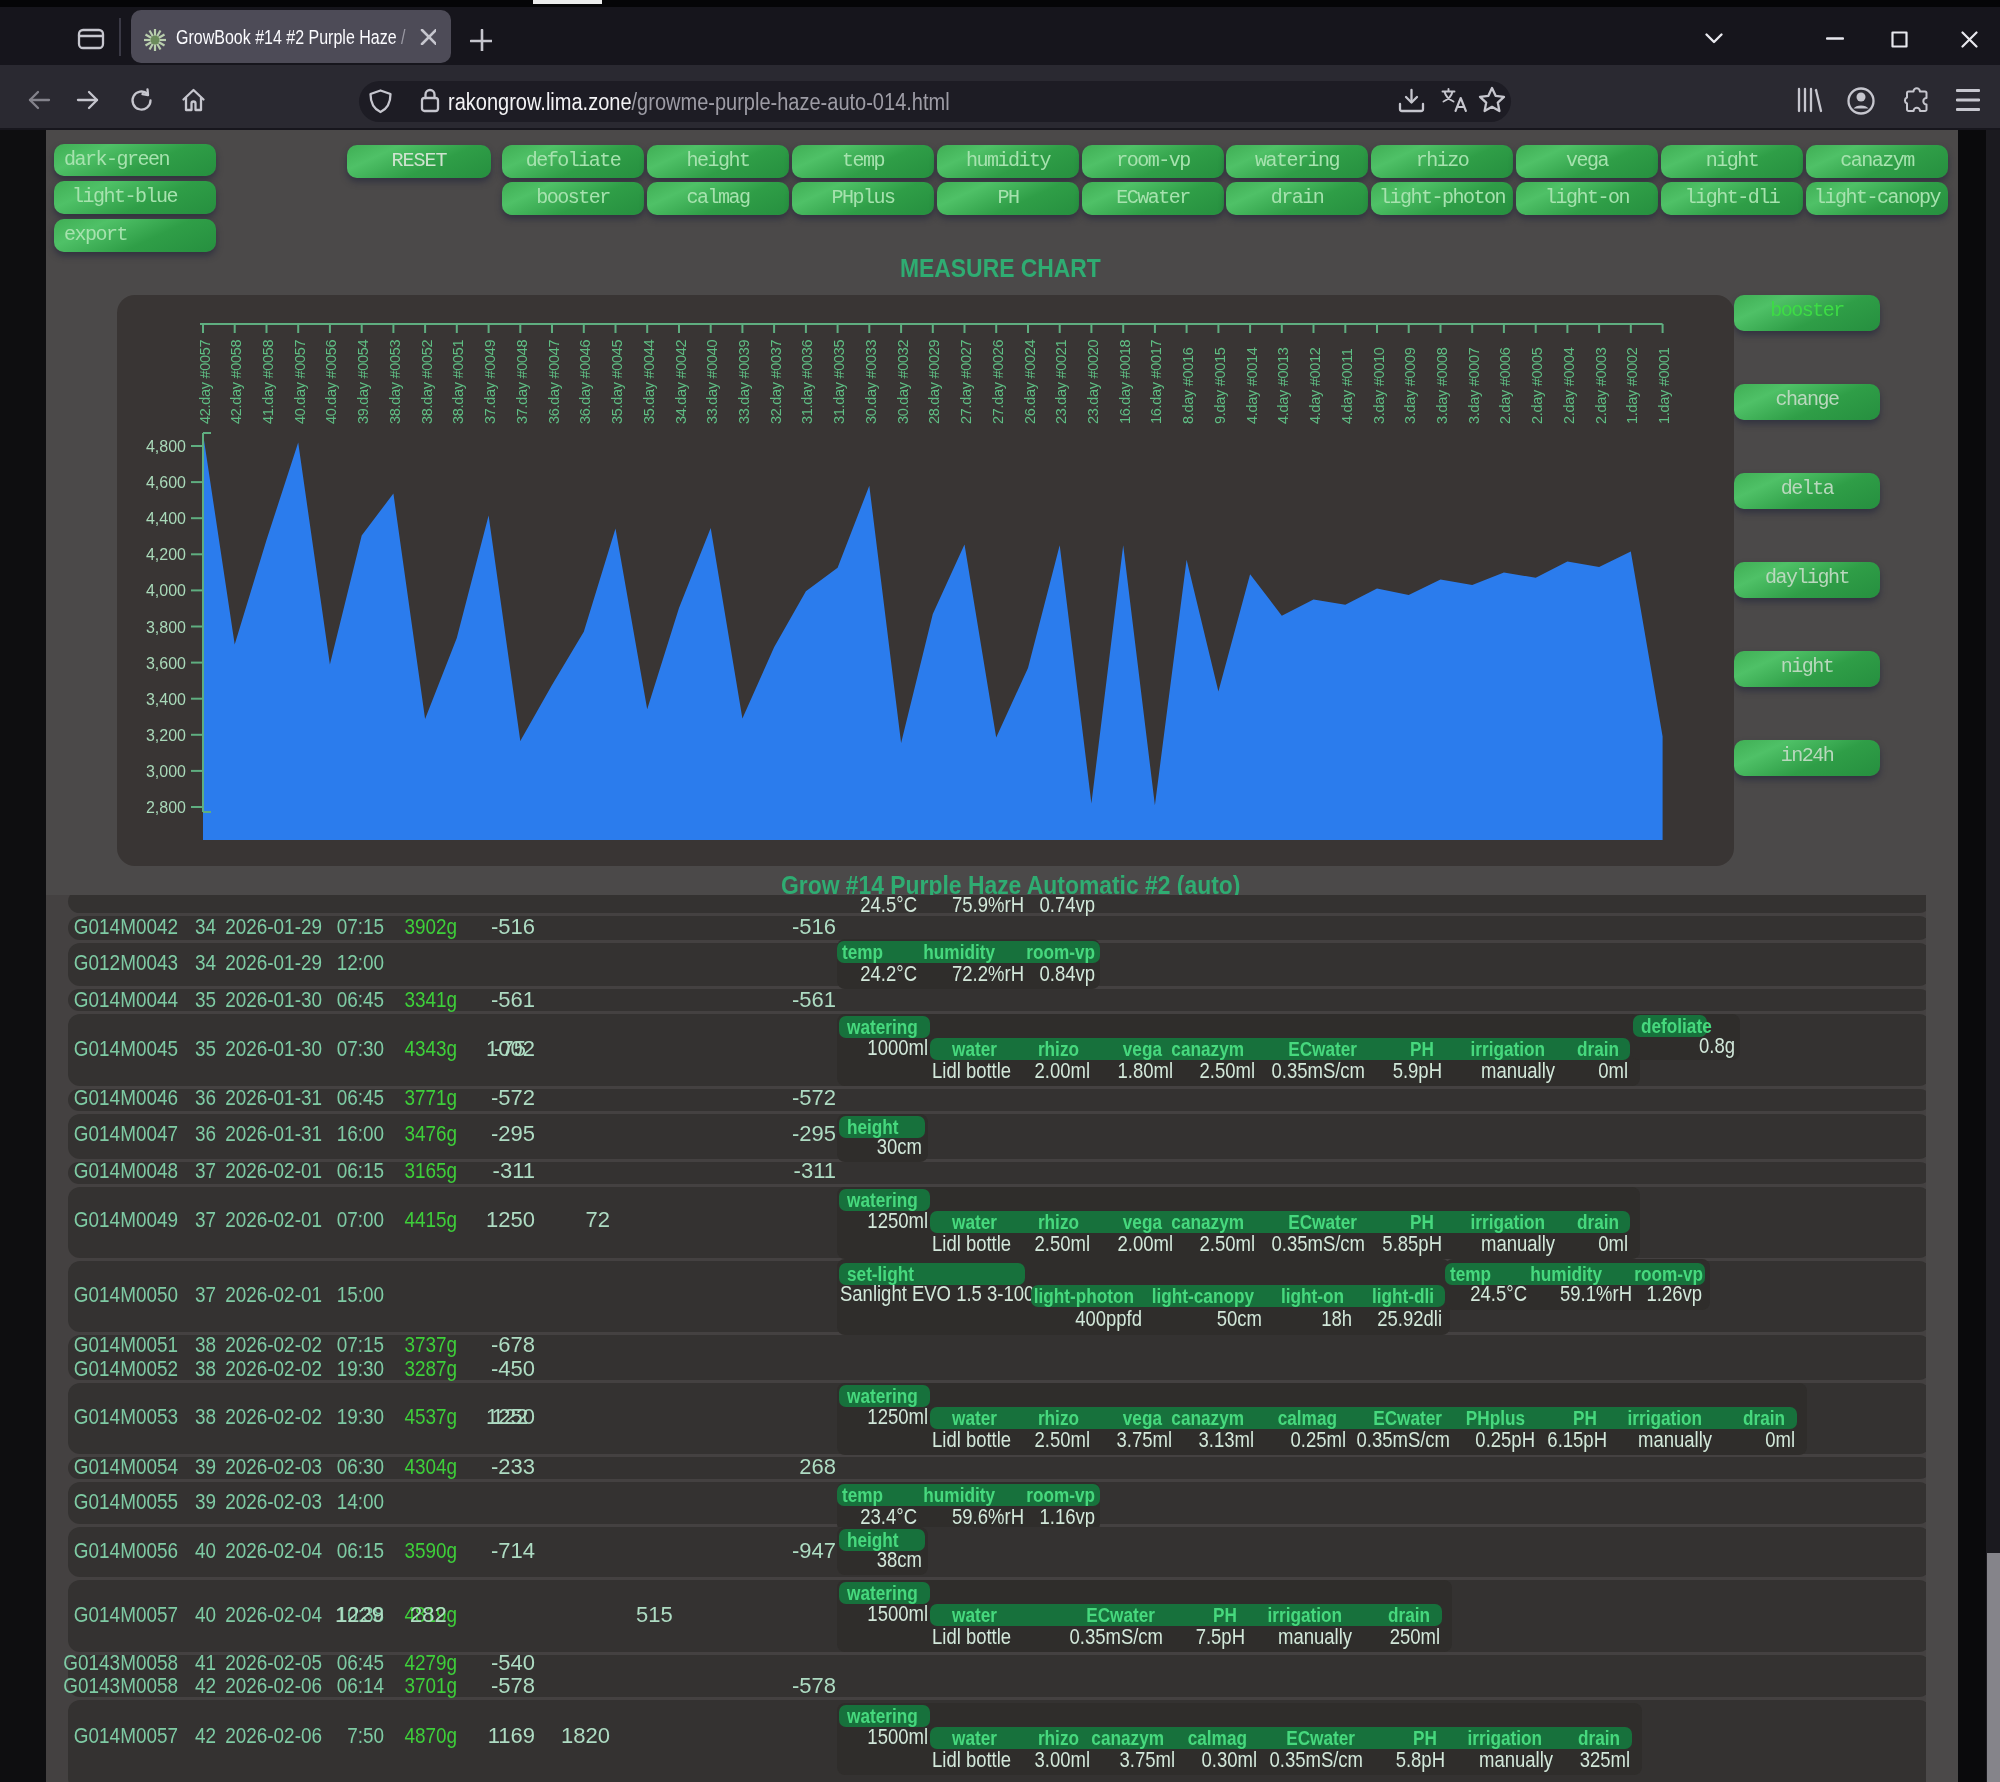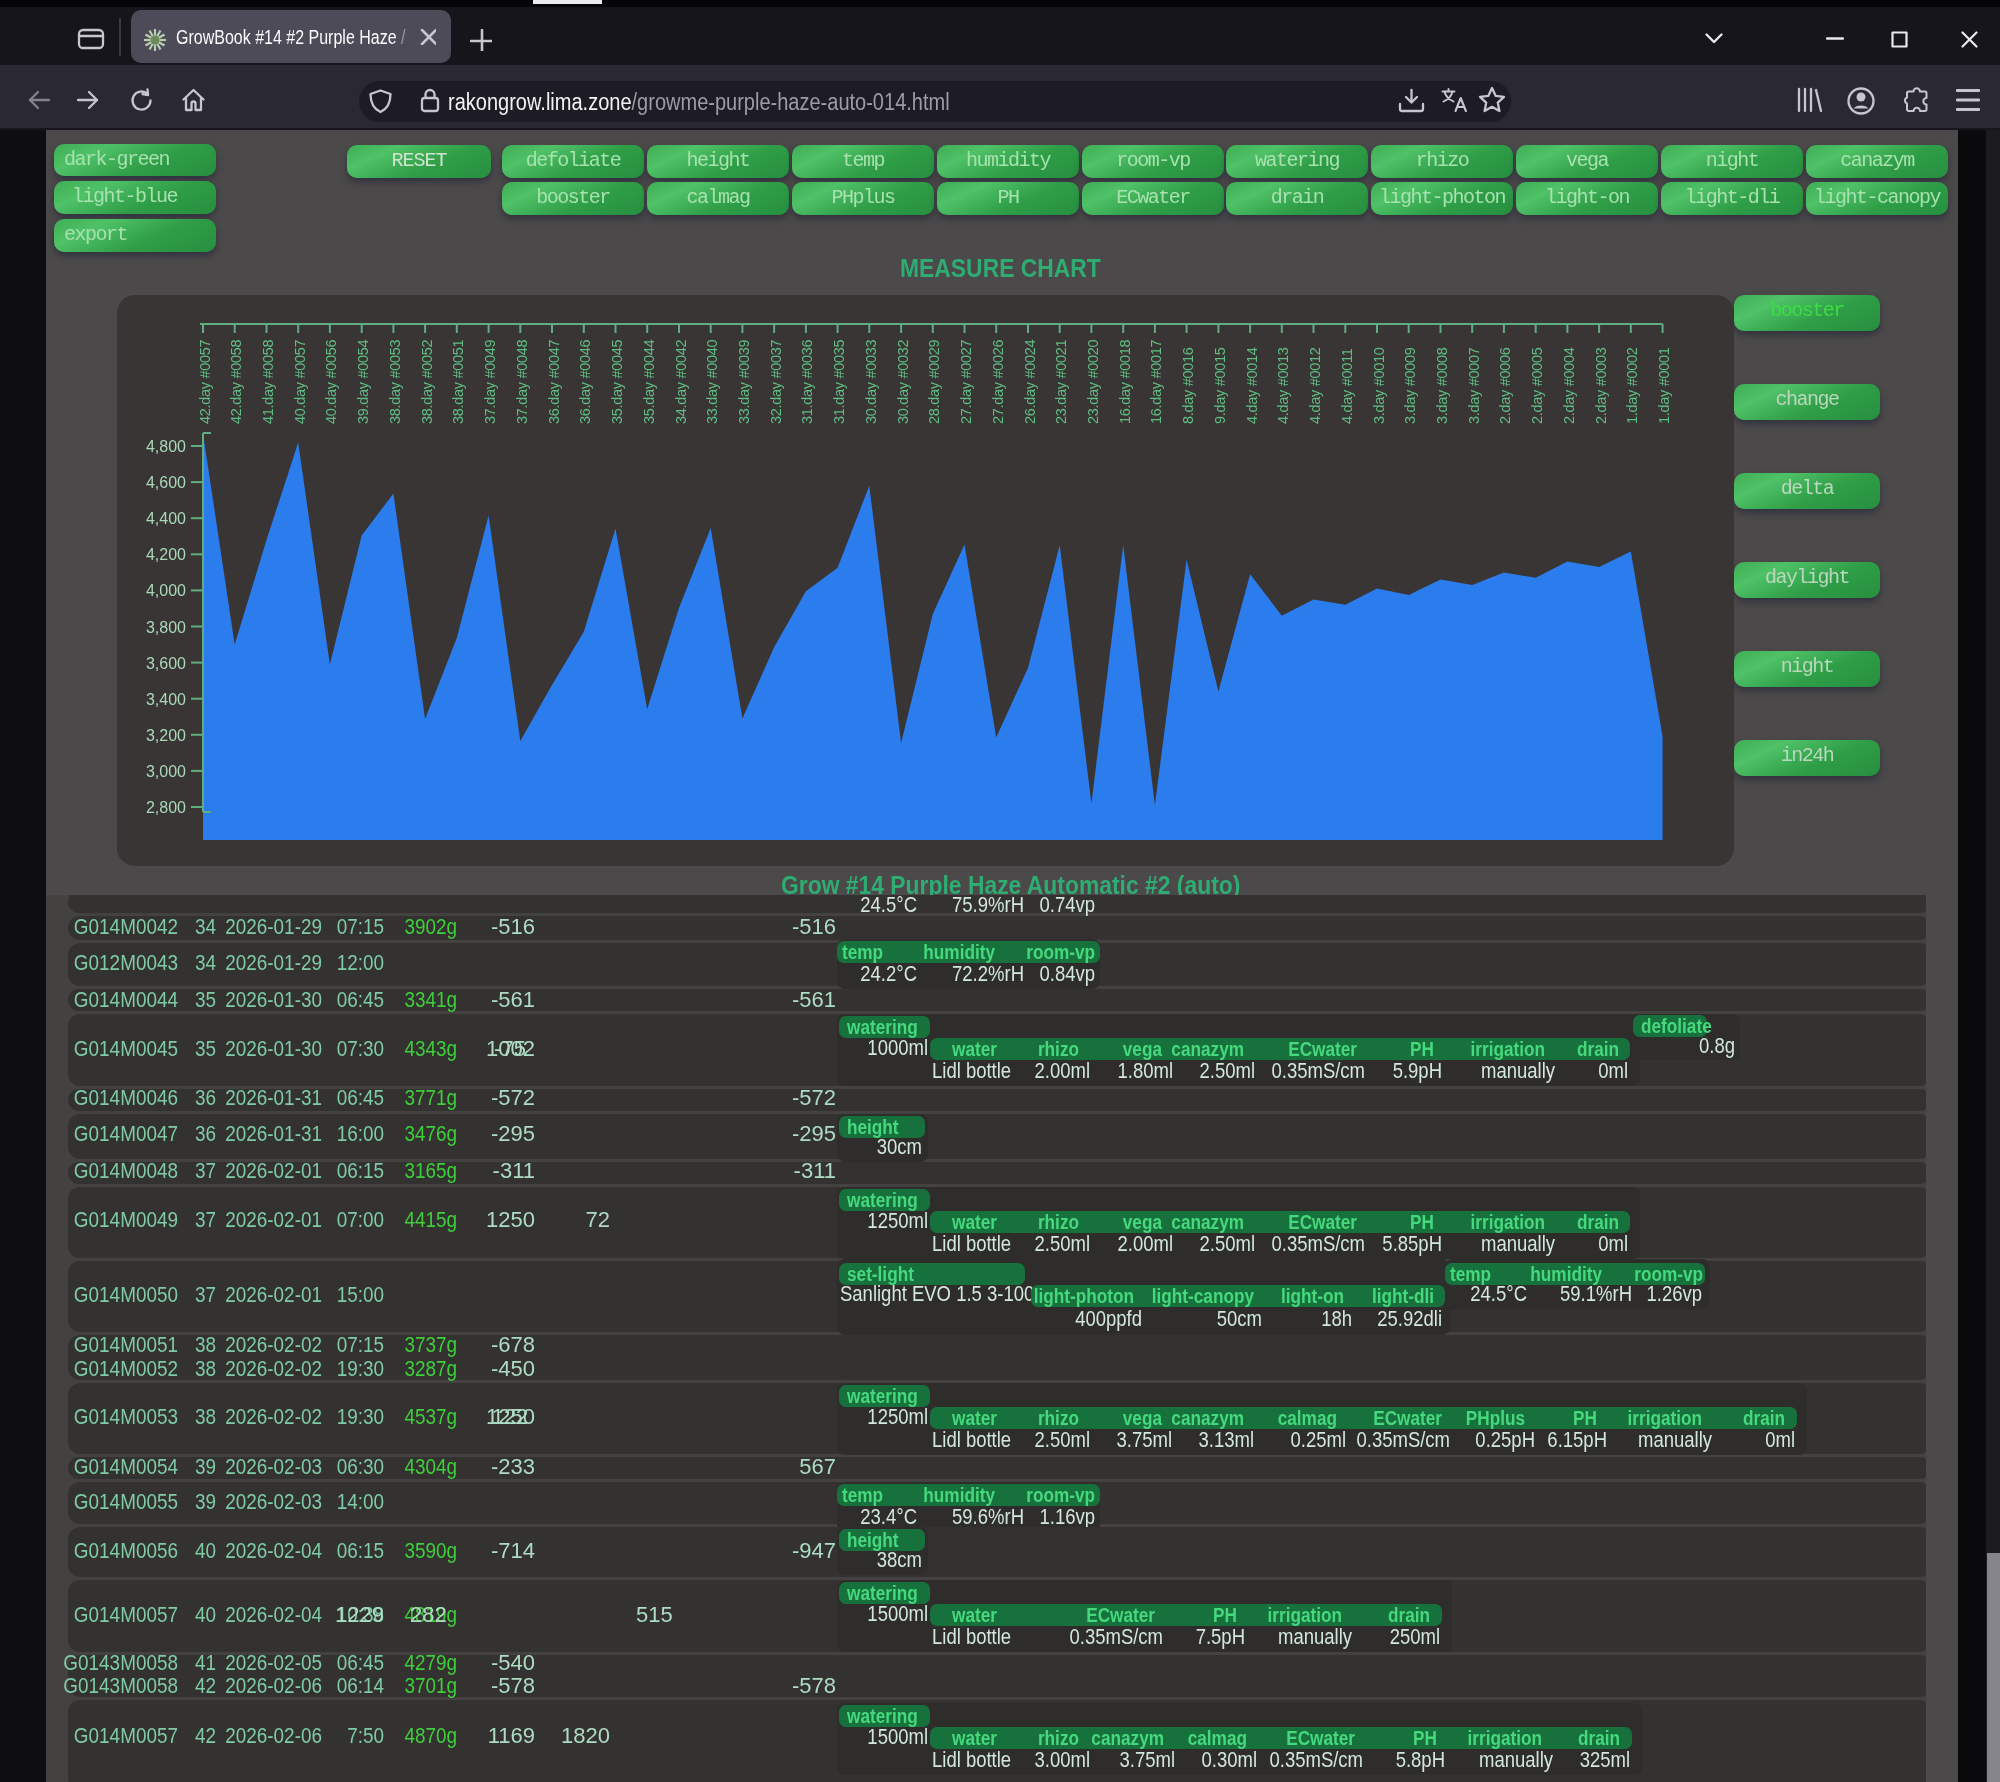--- a/index.html
+++ b/index.html
@@ -486,21 +486,21 @@
 <div class="tv" style="left:1361px;top:532px;text-align:right;width:200px">6.15pH</div>
 <div class="tv" style="left:1466px;top:532px;text-align:right;width:200px">manually</div>
 <div class="tv" style="left:1549px;top:532px;text-align:right;width:200px">0ml</div>
 <div class="blk" style="left:22px;top:562px;width:1863px;height:22px;border-radius:12px;"></div>
 <div class="t" style="left:-68px;top:559px;text-align:right;width:200px">G014M0054</div>
 <div class="t" style="left:-30px;top:559px;text-align:right;width:200px">39</div>
 <div class="t" style="left:76px;top:559px;text-align:right;width:200px">2026-02-03</div>
 <div class="t" style="left:138px;top:559px;text-align:right;width:200px">06:30</div>
 <div class="tw" style="left:211px;top:559px;text-align:right;width:200px">4304g</div>
 <div class="tn" style="left:289px;top:559px;text-align:right;width:200px">-233</div>
-<div class="tn" style="left:590px;top:559px;text-align:right;width:200px">567</div>
+<div class="tn" style="left:590px;top:559px;text-align:right;width:200px">268</div>
 <div class="blk" style="left:22px;top:587px;width:1863px;height:42px;border-radius:12px;"></div>
 <div class="t" style="left:-68px;top:594px;text-align:right;width:200px">G014M0055</div>
 <div class="t" style="left:-30px;top:594px;text-align:right;width:200px">39</div>
 <div class="t" style="left:76px;top:594px;text-align:right;width:200px">2026-02-03</div>
 <div class="t" style="left:138px;top:594px;text-align:right;width:200px">14:00</div>
 <div class="sbg" style="left:791px;top:587px;width:263px;height:50px"></div>
 <div class="pill" style="left:791px;top:589px;width:263px;padding-left:5px"><span>temp</span></div>
 <div class="ph" style="left:799px;top:589px;width:150px">humidity</div>
 <div class="ph" style="left:899px;top:589px;width:150px">room-vp</div>
 <div class="tv" style="left:671px;top:609px;text-align:right;width:200px">23.4°C</div>

